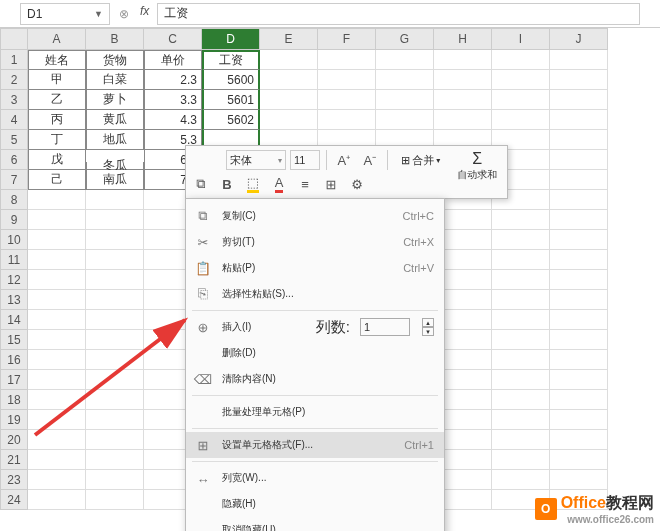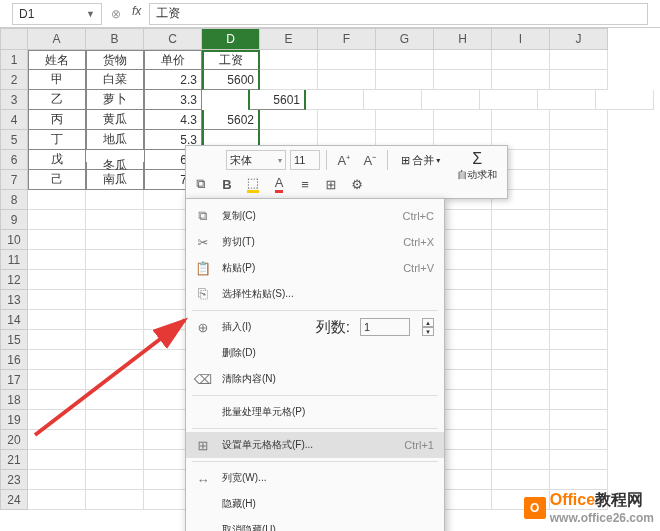--- a/index.html
+++ b/index.html
@@ -1,18 +1,18 @@
 <!DOCTYPE html>
 <html><head>
   <meta charset="utf-8">
   <style>
     * { box-sizing: border-box; margin: 0; padding: 0; font-family: "Microsoft YaHei", Arial, sans-serif; }
     body { background: #fff; font-size: 12px; color: #333; width: 660px; height: 531px; overflow: hidden; position: relative; }
     
-    .namebox-row { display: flex; align-items: center; height: 28px; border-bottom: 1px solid #ccc; padding: 2px 12px; gap: 4px; }
+    .namebox-row { display: flex; align-items: center; height: 28px; border-bottom: 1px solid #ccc; padding: 2px 20px; gap: 4px; }
     .namebox { width: 90px; height: 22px; border: 1px solid #ccc; padding: 2px 6px; display: flex; align-items: center; justify-content: space-between; background: #fff; }
     .namebox-dd { color: #666; font-size: 9px; }
     .fx-btns { display: flex; gap: 2px; color: #999; }
     .fx-btn { width: 20px; height: 20px; display: flex; align-items: center; justify-content: center; border: 1px solid transparent; }
     .fx-label { font-style: italic; color: #555; padding: 0 4px; }
     .formula-bar { flex: 1; height: 22px; border: 1px solid #ccc; padding: 2px 6px; display: flex; align-items: center; }
     
     .grid-area { position: relative; }
     .col-headers { display: flex; height: 22px; }
     .corner { width: 28px; border: 1px solid #ccc; background: #e8e8e8; }
@@ -46,21 +46,21 @@
     .cm-shortcut { font-size: 11px; color: #888; }
     .cm-sep { height: 1px; background: #ddd; margin: 3px 6px; }
     .cm-spinner { width: 50px; height: 18px; border: 1px solid #aaa; font-size: 11px; padding: 0 3px; display: flex; align-items: center; }
     .cm-spin-btns { display: flex; flex-direction: column; margin-left: 2px; }
     .cm-spin-btns div { width: 12px; height: 9px; border: 1px solid #aaa; font-size: 7px; display: flex; align-items: center; justify-content: center; line-height: 1; }
     
     .arrow { position: absolute; left: 30px; top: 310px; width: 165px; height: 130px; pointer-events: none; }
     
     .watermark { position: absolute; right: 6px; bottom: 6px; display: flex; align-items: center; gap: 4px; font-size: 16px; color: #ff7a00; font-weight: bold; }
     .wm-icon { width: 22px; height: 22px; background: #ff7a00; color: #fff; display: flex; align-items: center; justify-content: center; font-size: 12px; border-radius: 2px; }
-    .wm-sub { font-size: 12px; color: #999; display: block; }
+    .wm-sub { font-size: 10px; color: #999; display: block; text-align: right; }
   </style>
 </head>
 <body>
 
 <div class="namebox-row">
   <div class="namebox">
     <span>D1</span>
     <span class="namebox-dd">▼</span>
   </div>
   <div class="fx-btns">
@@ -111,21 +111,21 @@
         <div class="cell"></div>
         <div class="cell"></div>
         <div class="cell"></div>
         <div class="cell"></div>
       </div>
       <div class="row">
         <div class="row-h">3</div>
         <div class="cell data" style="justify-content: center;">乙</div>
         <div class="cell data" style="justify-content: center;">萝卜</div>
         <div class="cell num data" style="justify-content: flex-end;">3.3</div>
-        <div class="cell sel num data" style="justify-content: flex-end; margin-left: 46px;">5601</div>
+        <div class="cell sel num data" style="justify-content: flex-end;">5601</div>
         <div class="cell"></div>
         <div class="cell"></div>
         <div class="cell"></div>
         <div class="cell"></div>
         <div class="cell"></div>
         <div class="cell"></div>
       </div>
       <div class="row">
         <div class="row-h">4</div>
         <div class="cell data" style="justify-content: center;">丙</div>

